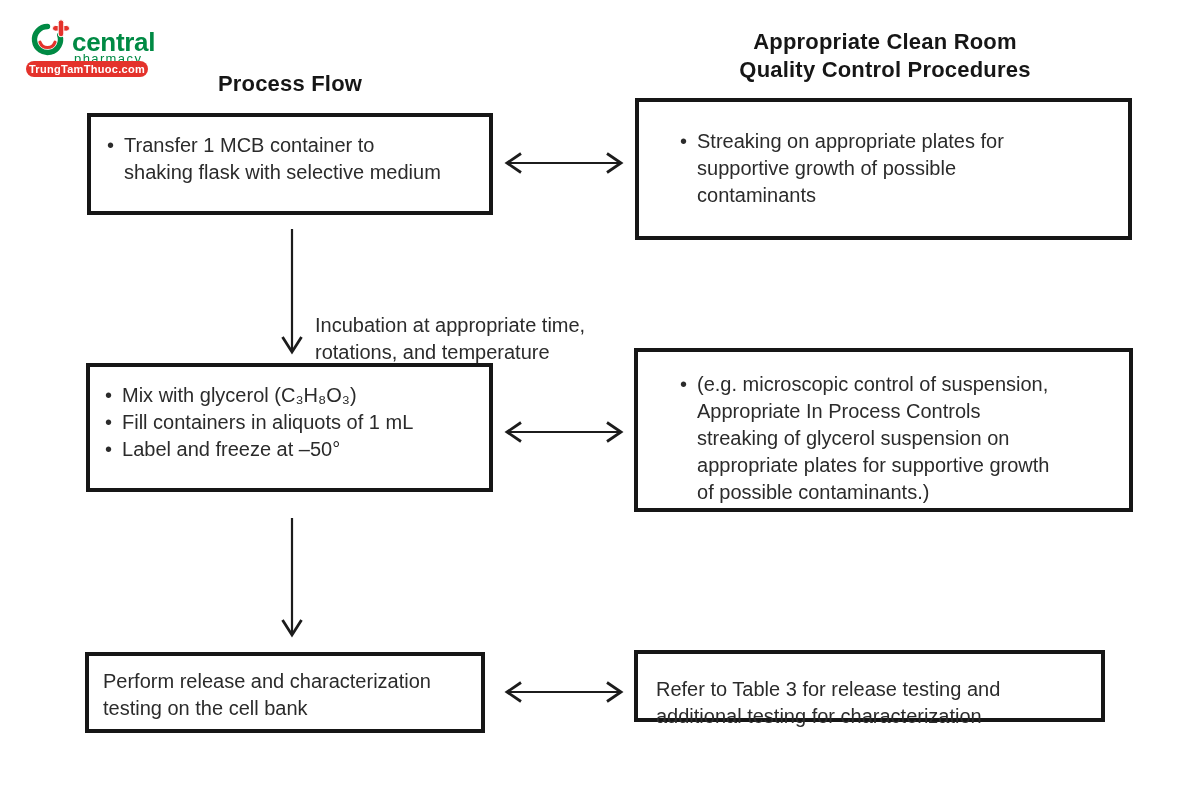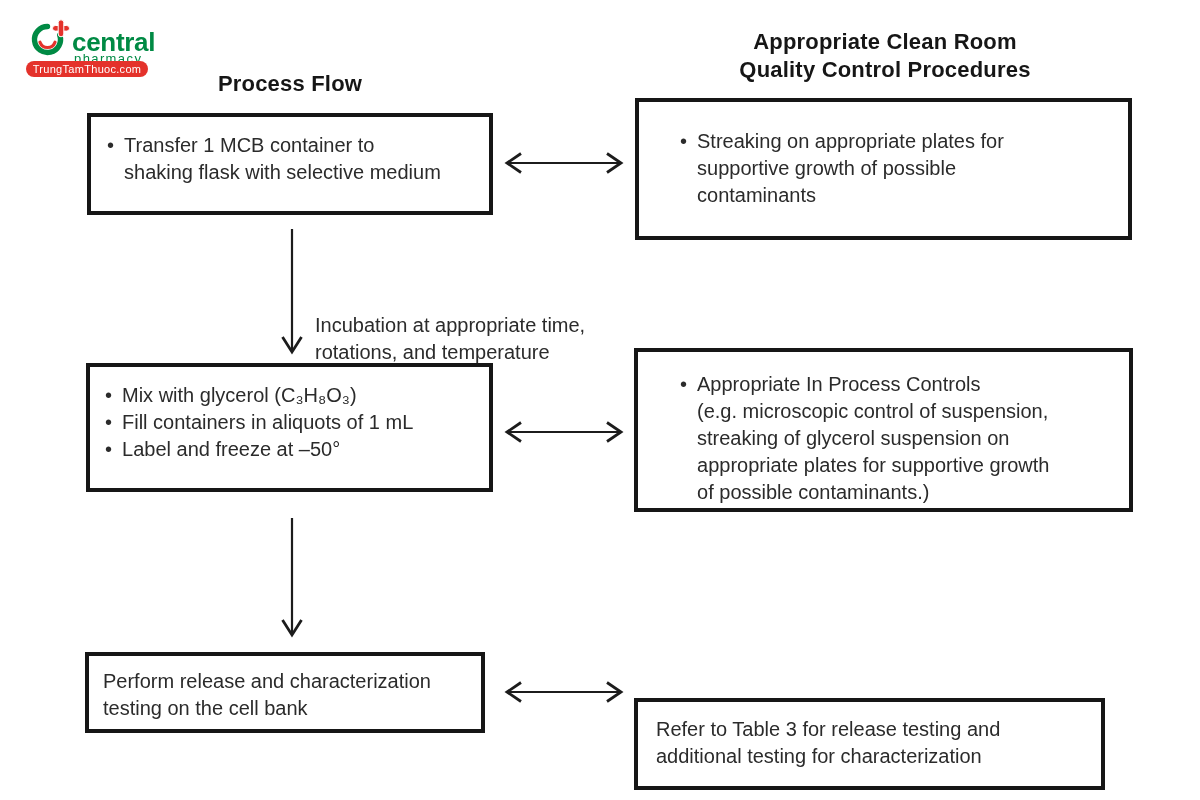--- a/index.html
+++ b/index.html
@@ -29,21 +29,21 @@
     position:absolute;left:46px;top:15px;font-size:26px;font-weight:bold;
     color:#008a44;letter-spacing:-.3px;
   }
   .logo-tagline{
     position:absolute;left:48px;top:39px;font-size:13px;color:#008a44;
     letter-spacing:1.4px;
   }
   .logo-banner{
     position:absolute;left:0px;top:49px;width:122px;height:16px;
     background:#e4322b;border-radius:8px;color:#ffffff;font-size:11px;
-    font-weight:normal;text-align:center;line-height:16px;letter-spacing:.3px;
+    font-weight:bold;text-align:center;line-height:16px;letter-spacing:.3px;
   }
 </style>
 </head>
 <body>
 
 <div class="logo">
   <svg class="abs" style="left:2px;top:4px;" width="44" height="46" viewBox="0 0 44 46">
     <path d="M 19.5 10.5 A 13 13 0 1 0 31.72 19.05" fill="none" stroke="#008a44" stroke-width="5.4" stroke-linecap="round"></path>
     <path d="M 11.98 26.24 A 8 8 0 0 0 27.02 26.24" fill="none" stroke="#e4322b" stroke-width="3.2" stroke-linecap="round"></path>
     <rect x="24.5" y="9.5" width="17" height="5.6" rx="2.8" fill="#e4322b" stroke="#ffffff" stroke-width="1"></rect>
@@ -116,22 +116,22 @@
     <div class="item-lines">
         <div>Label and freeze at –50°</div>
       </div>
   </div>
 </div>
 
 <div class="fbox" style="left:634px;top:348px;width:499px;height:164px;padding:19px 10px 0 42px;">
   <div class="bullet-item">
     <span class="bullet">•</span>
     <div class="item-lines">
+      <div>(e.g. microscopic control of suspension,</div>
       <div>Appropriate In Process Controls</div>
-      <div>(e.g. microscopic control of suspension,</div>
       <div>streaking of glycerol suspension on</div>
       <div>appropriate plates for supportive growth</div>
       <div>of possible contaminants.)</div>
     </div>
   </div>
 </div>
 
 <svg class="arrow" style="left:503px;top:417px;" width="122" height="30" viewBox="0 0 122 30">
   <line x1="5" y1="15" x2="117" y2="15" stroke="#1c1c1c" stroke-width="2.2"></line>
   <polyline points="18,5.5 4,15 18,24.5" fill="none" stroke="#1c1c1c" stroke-width="2.8"></polyline>
@@ -141,21 +141,21 @@
 <svg class="arrow" style="left:277px;top:517px;" width="30" height="124" viewBox="0 0 30 124">
   <line x1="15" y1="1" x2="15" y2="116" stroke="#1c1c1c" stroke-width="2.2"></line>
   <polyline points="5.5,103 15,118 24.5,103" fill="none" stroke="#1c1c1c" stroke-width="2.8"></polyline>
 </svg>
 
 <div class="fbox" style="left:85px;top:652px;width:400px;height:81px;padding:12px 8px 4px 14px;">
   <div>Perform release and characterization</div>
   <div>testing on the cell bank</div>
 </div>
 
-<div class="fbox" style="left:634px;top:650px;width:471px;height:92px;padding:14px 8px 0 18px;margin-top:48px;">
+<div class="fbox" style="left:634px;top:650px;width:471px;height:72px;padding:22px 8px 0 18px;">
   <div>Refer to Table 3 for release testing and</div>
   <div>additional testing for characterization</div>
 </div>
 
 <svg class="arrow" style="left:503px;top:677px;" width="122" height="30" viewBox="0 0 122 30">
   <line x1="5" y1="15" x2="117" y2="15" stroke="#1c1c1c" stroke-width="2.2"></line>
   <polyline points="18,5.5 4,15 18,24.5" fill="none" stroke="#1c1c1c" stroke-width="2.8"></polyline>
   <polyline points="104,5.5 118,15 104,24.5" fill="none" stroke="#1c1c1c" stroke-width="2.8"></polyline>
 </svg>
 

